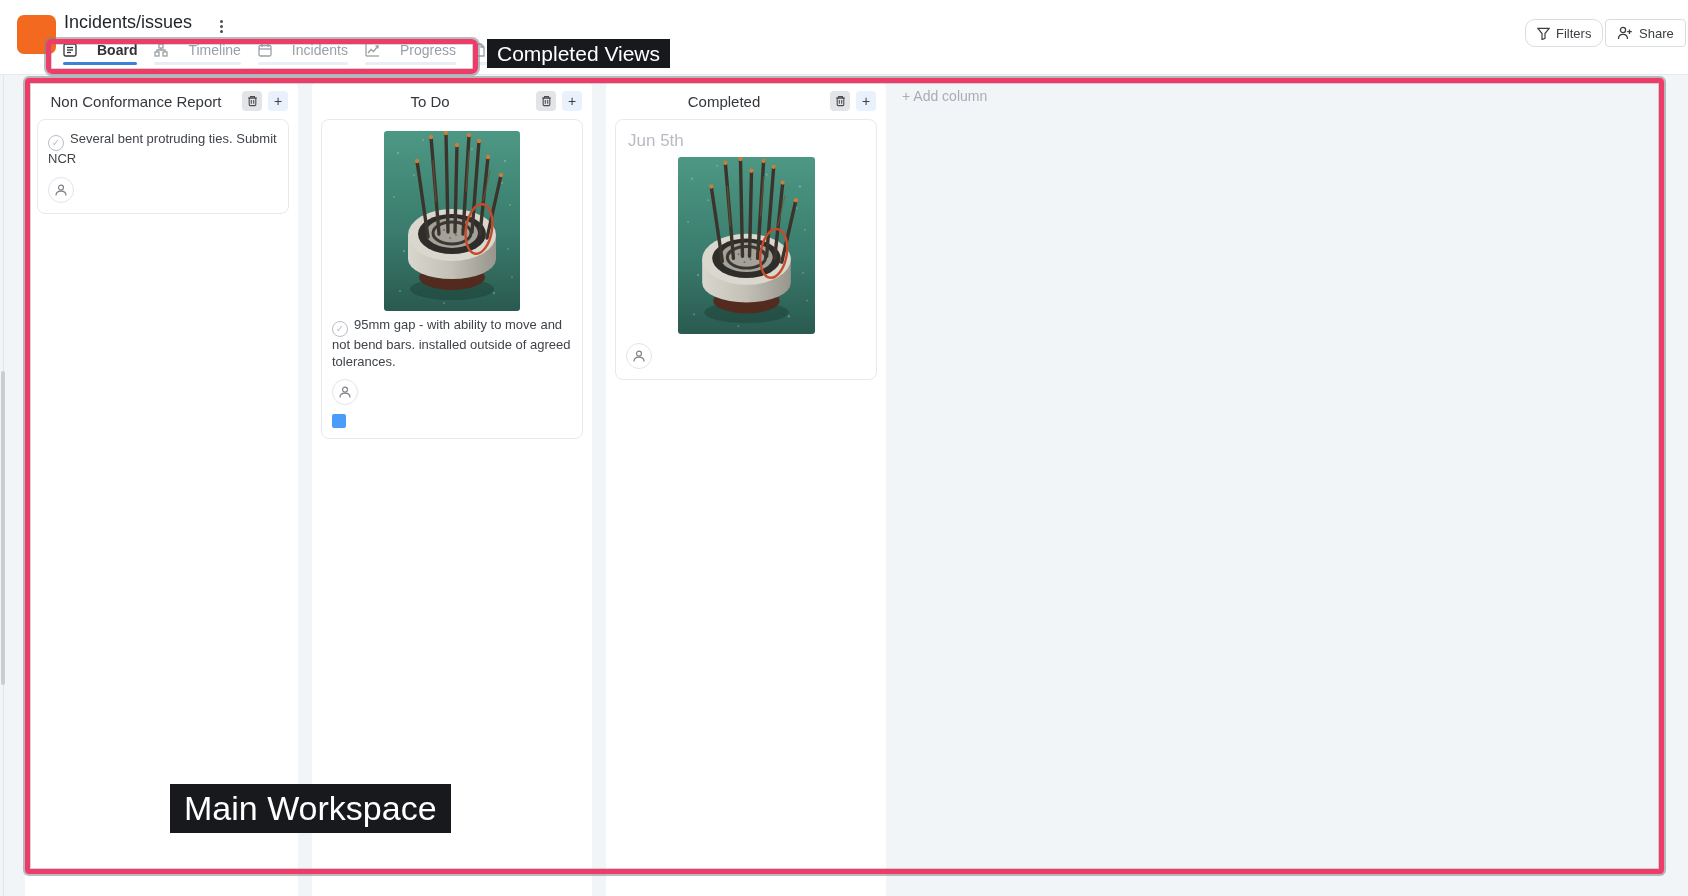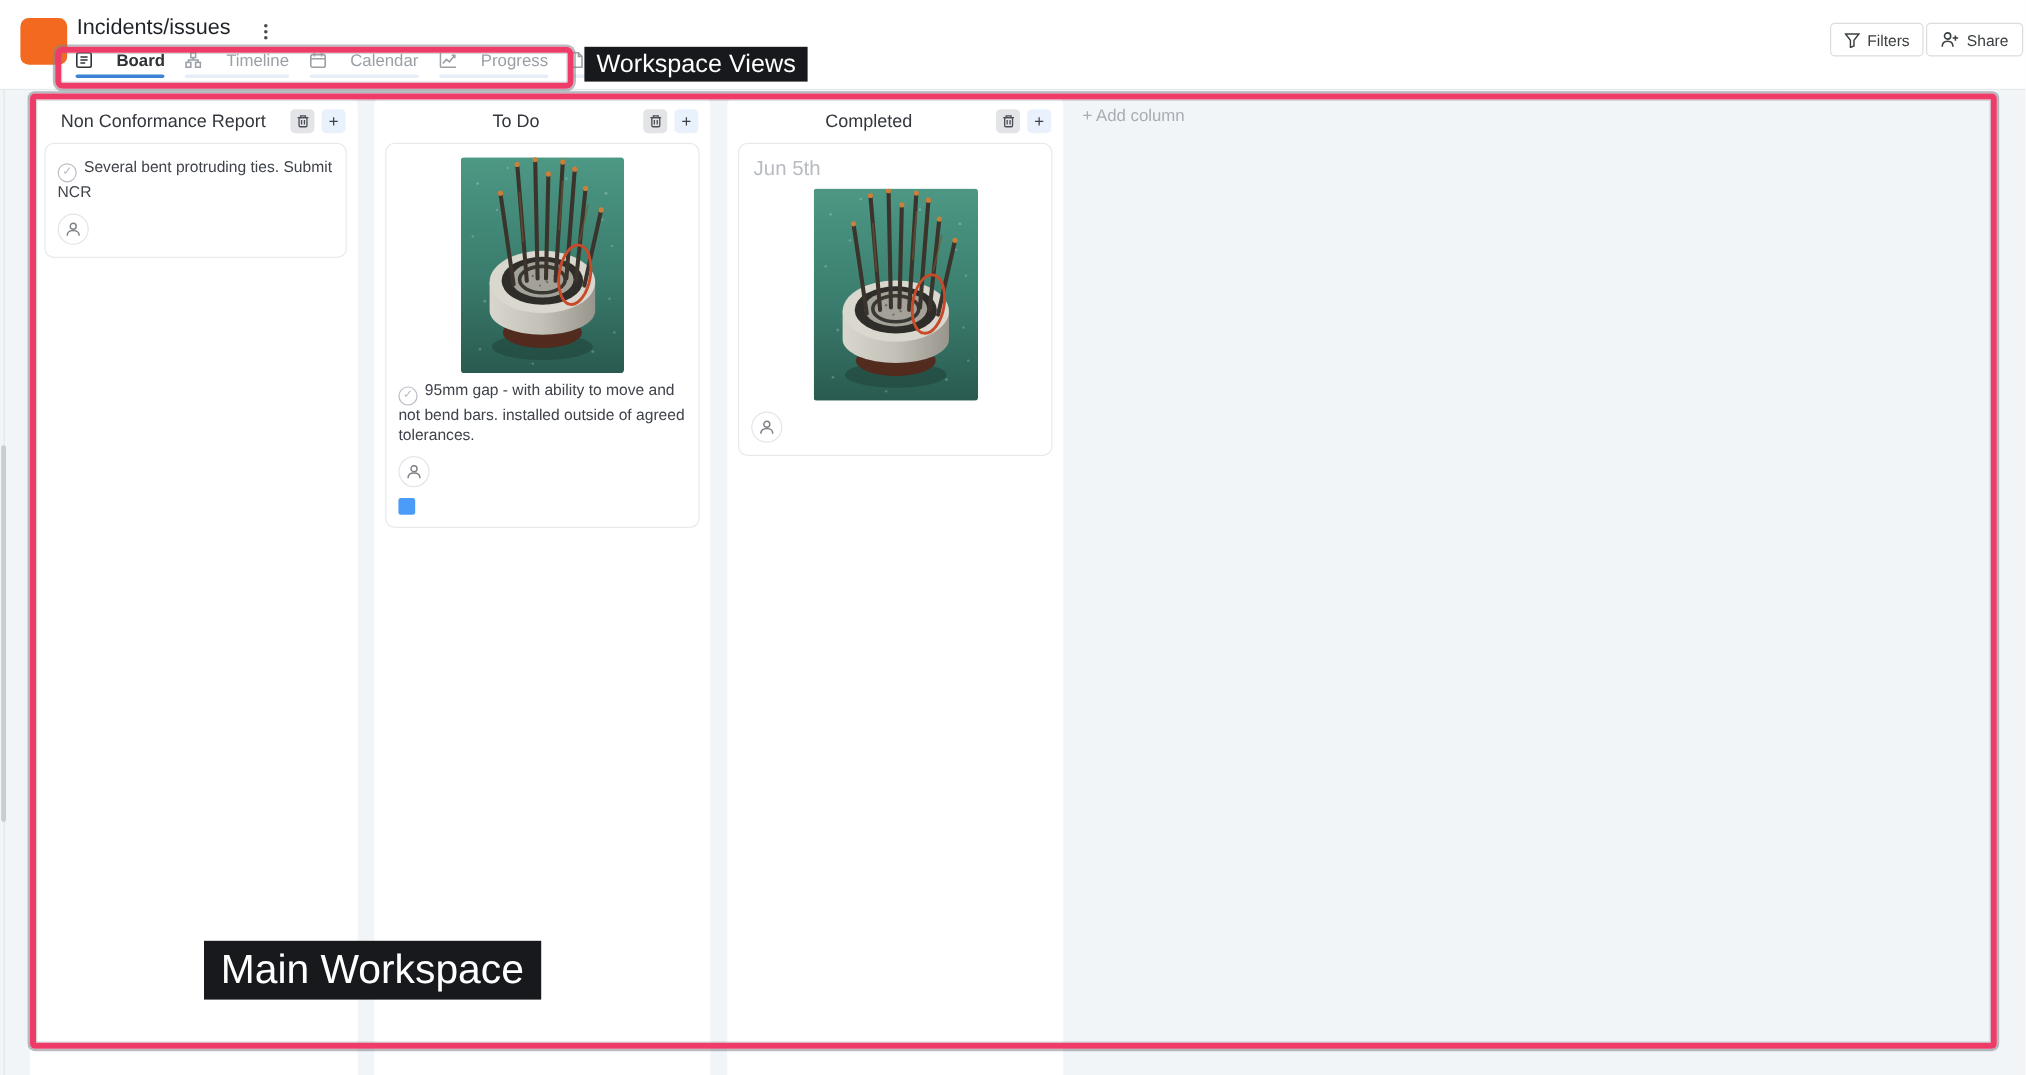--- a/index.html
+++ b/index.html
@@ -20,21 +20,21 @@
   .tab { display:flex; align-items:center; gap:20px; font-size:14px; color:#9aa0a6;
     padding-bottom:7px; position:relative; cursor:pointer; }
   .tab svg { flex:0 0 auto; }
   .tab::after { content:""; position:absolute; left:0; right:0; bottom:0; height:3px;
     background:#e7eef7; border-radius:2px; }
   .tab.active { color:#2f3337; font-weight:bold; }
   .tab.active::after { background:#3d82d6; }
   .hbtn { position:absolute; top:19px; height:28px; display:flex; align-items:center; gap:6px;
     background:#fff; border:1px solid #dadce0; border-radius:4px; padding:0 11px;
     font-size:13px; color:#3c4043; cursor:pointer; }
-  .hbtn.filters { left:1525px; }
+  .hbtn.filters { left:1525px;border-radius:10px; }
   .hbtn.share   { left:1605px; }
 
   
   .board { position:absolute; left:0; top:75px; width:1688px; height:821px; background:#f1f5f8; }
   .scroll-track { position:absolute; left:3px; top:0; width:1px; height:821px; background:#e3e6e9; }
   .scroll-thumb { position:absolute; left:1px; top:296px; width:4px; height:314px;
     background:#c9ccd0; border-radius:2px; cursor:grab; }
 
   .col { position:absolute; top:5px; height:816px; background:#fff; border-radius:8px 8px 0 0; }
   .col1 { left:25px;  width:273px; }
@@ -232,21 +232,21 @@
       </div>
       <div class="tab">
         <span>
           <svg width="14" height="14" viewBox="0 0 14 14" fill="none" stroke="#9aa0a6" stroke-width="1.3">
             <rect x="1" y="2.5" width="12" height="10.5" rx="1.5"></rect>
               <line x1="4" y1="1" x2="4" y2="4"></line>
             <line x1="10" y1="1" x2="10" y2="4"></line>
               <line x1="1" y1="6" x2="13" y2="6"></line>
             </svg>
         </span>
-        <span>Calendar</span>
+        <span>Incidents</span>
       </div>
       <div class="tab">
         <span>
           <svg width="15" height="14" viewBox="0 0 15 14" fill="none" stroke="#9aa0a6" stroke-width="1.3">
             <path d="M1,13 L1,1"></path>
               <path d="M1,13 L14,13"></path>
               <path d="M3,10 L6,6.5 L8.5,8.5 L13,3"></path>
             <path d="M10.5,3 H13 V5.5"></path>
             </svg>
         </span>
@@ -402,17 +402,17 @@
               </svg>
           </div>
         </div>
       </article>
     </section>
 
     <div class="add-col">+ Add column</div>
   </div>
 
   <div class="anno anno-rect tabs-rect"></div>
-  <div class="anno anno-label wv">Workspace Views</div>
+  <div class="anno anno-label wv">Completed Views</div>
   <div class="anno anno-rect main-rect"></div>
   <div class="anno anno-label mw">Main Workspace</div>
 
 </div>
 
 </body></html>

